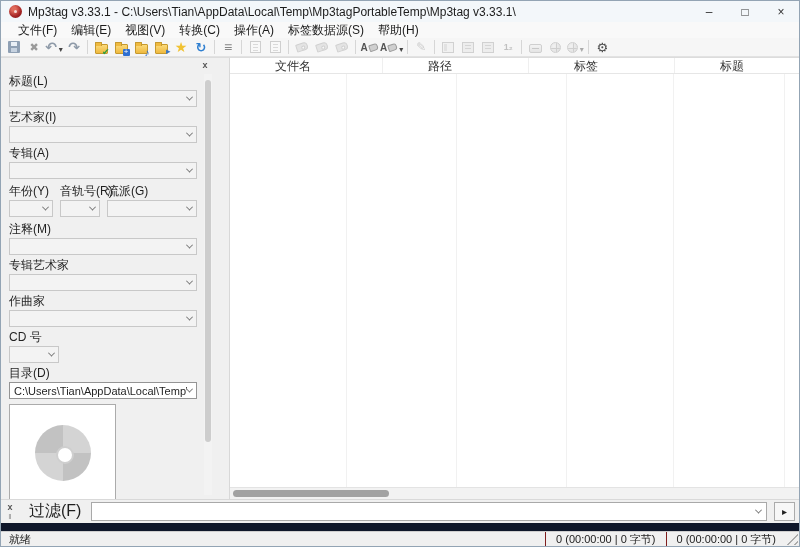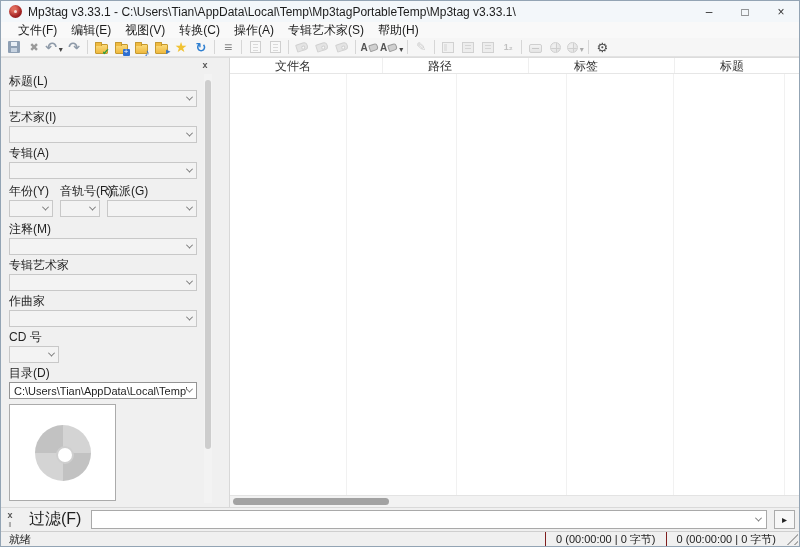--- a/index.html
+++ b/index.html
@@ -137,21 +137,21 @@
   .filter-label{ font-size:16px; color:#1f1f1f; margin:0 10px 0 10px; white-space:nowrap; }
   .filter-input{ flex:1; height:19px; background:#fff; border:1px solid #a9a9a9; display:flex;
     align-items:center; padding:0 5px; }
   .filter-input .val{ flex:1; font-size:11px; color:#1f1f1f; }
   .filter-btn{ width:21px; height:19px; margin:0 4px 0 7px; background:#f7f7f7; border:1px solid #ababab;
     display:flex; align-items:center; justify-content:center; flex:none; }
   .filter-btn::before{ content:"▸"; font-size:10px; color:#222; }
 
   
   .statusbar{ height:15px; flex:none; background:#f0f0f0; border-top:1px solid #cfcfcf;
-    display:flex; align-items:center; font-size:11px; color:#222; }
+    display:flex; align-items:center; font-size:11px; color:#222;margin-top:8px; }
   .status-left{ flex:1; padding-left:8px; }
   .status-cell{ border-left:1px solid #7f1d1d; padding:0 10px; white-space:nowrap; line-height:14px; }
   .grip{ width:12px; height:12px; margin-right:1px; flex:none;
     clip-path:polygon(100% 0,100% 100%,0 100%);
     background:repeating-linear-gradient(135deg,#ababab 0 1.5px,transparent 1.5px 4.5px); }
 </style>
 </head>
 <body>
 
 <div class="window">
@@ -165,21 +165,21 @@
       <span class="win-btn">×</span>
     </div>
   </div>
 
   <div class="menubar">
       <span class="menu-item">文件(F)</span>
       <span class="menu-item">编辑(E)</span>
       <span class="menu-item">视图(V)</span>
       <span class="menu-item">转换(C)</span>
       <span class="menu-item">操作(A)</span>
-      <span class="menu-item">专辑艺术家(S)</span>
+      <span class="menu-item">标签数据源(S)</span>
       <span class="menu-item">帮助(H)</span>
     </div>
 
   <div class="toolbar">
       <div class="tb-btn">
         <span class="ic ic-floppy"></span>
       </div>
       <div class="tb-btn">
         <span class="ic ic-x"></span>
       </div>

